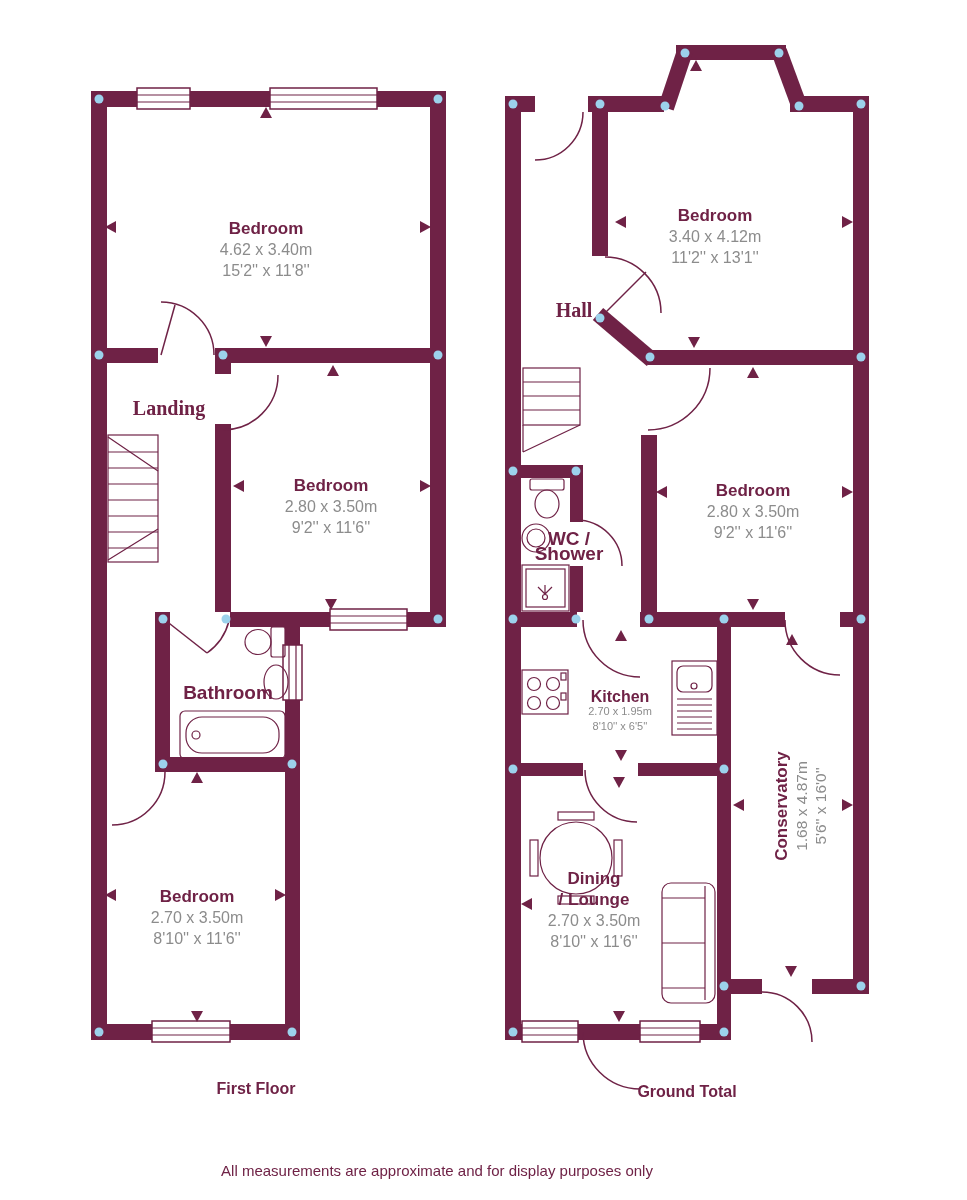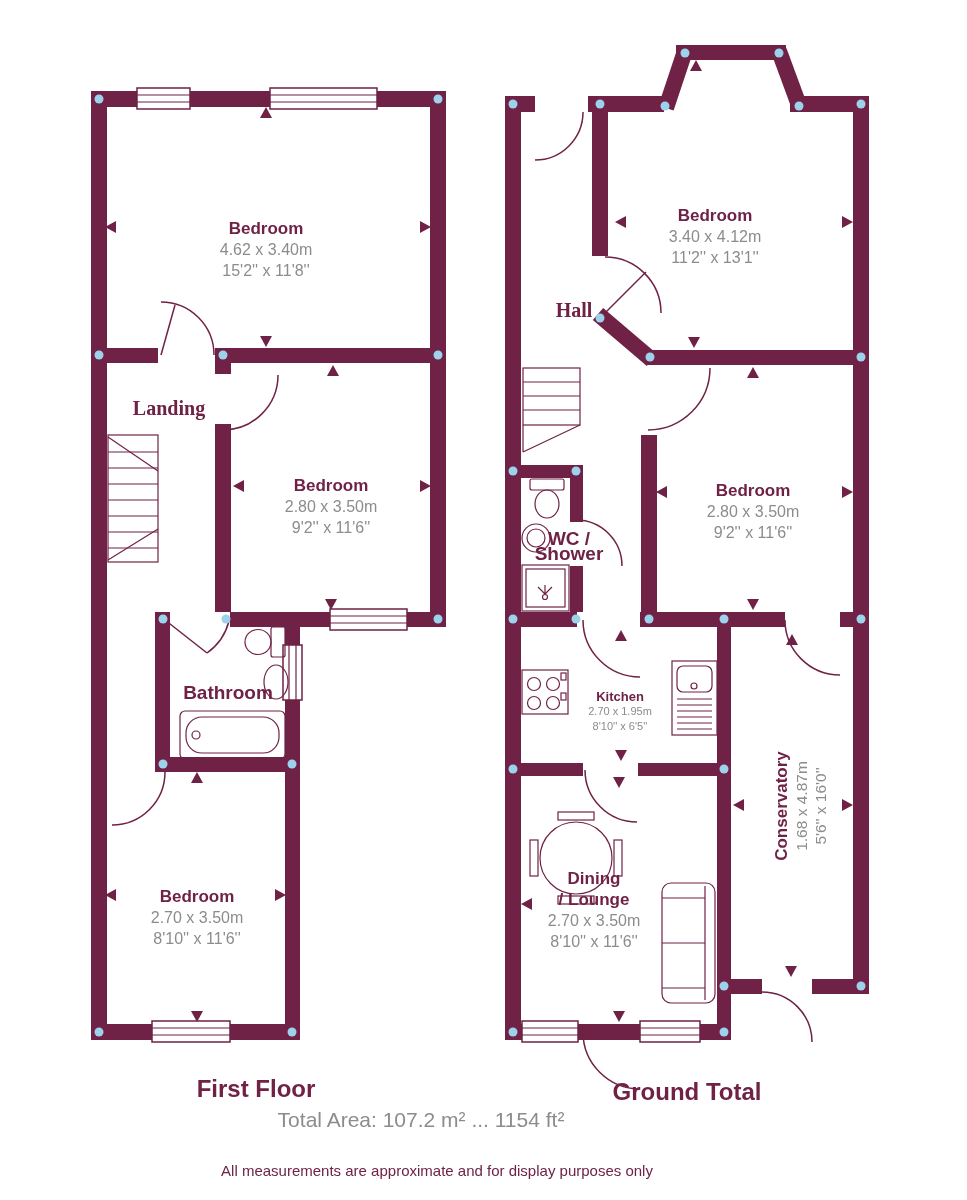--- a/index.html
+++ b/index.html
@@ -16,21 +16,21 @@
   .arr{fill:#6f2246;}
 
   .lbl{position:absolute;transform:translate(-50%,-50%);text-align:center;white-space:nowrap;}
   .lbl.rot{transform:translate(-50%,-50%) rotate(-90deg);}
   .rname{font-weight:bold;color:#6f2246;font-size:17px;line-height:21px;}
   .rdim{color:#8c8c8c;font-size:16px;line-height:21px;}
   .mid .rname{font-size:20px;line-height:19px;font-family:Liberation Serif, serif;}
   .sm .rname{font-size:19px;line-height:15px;}
   .sm .rdim{font-size:11px;line-height:15px;}
   .floor-title{position:absolute;transform:translate(-50%,-50%);font-weight:bold;
-               color:#6f2246;font-size:24px;white-space:nowrap;}
+               color:#6f2246;font-size:16px;white-space:nowrap;}
   .total-area{position:absolute;transform:translate(-50%,-50%);color:#8c8c8c;
               font-size:21px;white-space:nowrap;}
   .disclaimer{position:absolute;transform:translate(-50%,-50%);color:#6f2246;
               font-size:15px;font-weight:500;white-space:nowrap;margin-top:28px;}
 </style>
 </head>
 <body>
 
 <div id="canvas">
 
@@ -310,37 +310,36 @@
   <div class="rdim">2.80 x 3.50m</div>
   <div class="rdim">9'2'' x 11'6''</div>
 </div>
 
 <div class="lbl sm" style="left:569px;top:546px">
   <div class="rname">WC /</div>
   <div class="rname">Shower</div>
 </div>
 
 <div class="lbl sm" style="left:620px;top:711px">
-  <div class="rname" style="font-size:13px">Kitchen</div>
+  <div class="rname" style="font-size:16px">Kitchen</div>
   <div class="rdim">2.70 x 1.95m</div>
   <div class="rdim">8'10'' x 6'5''</div>
 </div>
 
 <div class="lbl rot" style="left:800px;top:806px">
   <div class="rname">Conservatory</div>
   <div class="rdim" style="font-size:15.5px;line-height:19px">1.68 x 4.87m</div>
   <div class="rdim" style="font-size:15.5px;line-height:19px">5'6'' x 16'0''</div>
 </div>
 
 <div class="lbl" style="left:594px;top:910px">
   <div class="rname">Dining</div>
   <div class="rname">/ Lounge</div>
   <div class="rdim">2.70 x 3.50m</div>
   <div class="rdim">8'10'' x 11'6''</div>
 </div>
 
 <div class="floor-title" style="left:256px;top:1089px">First Floor</div>
 <div class="floor-title" style="left:687px;top:1092px">Ground Total</div>
 
-<div class="total-area" style="left:421px;top:1120px">Total Area: 107.2 m² ... 1154 ft²</div>
 <div class="disclaimer" style="left:437px;top:1142px">All measurements are approximate and for display purposes only</div>
 
 </div>
 
 </body></html>

